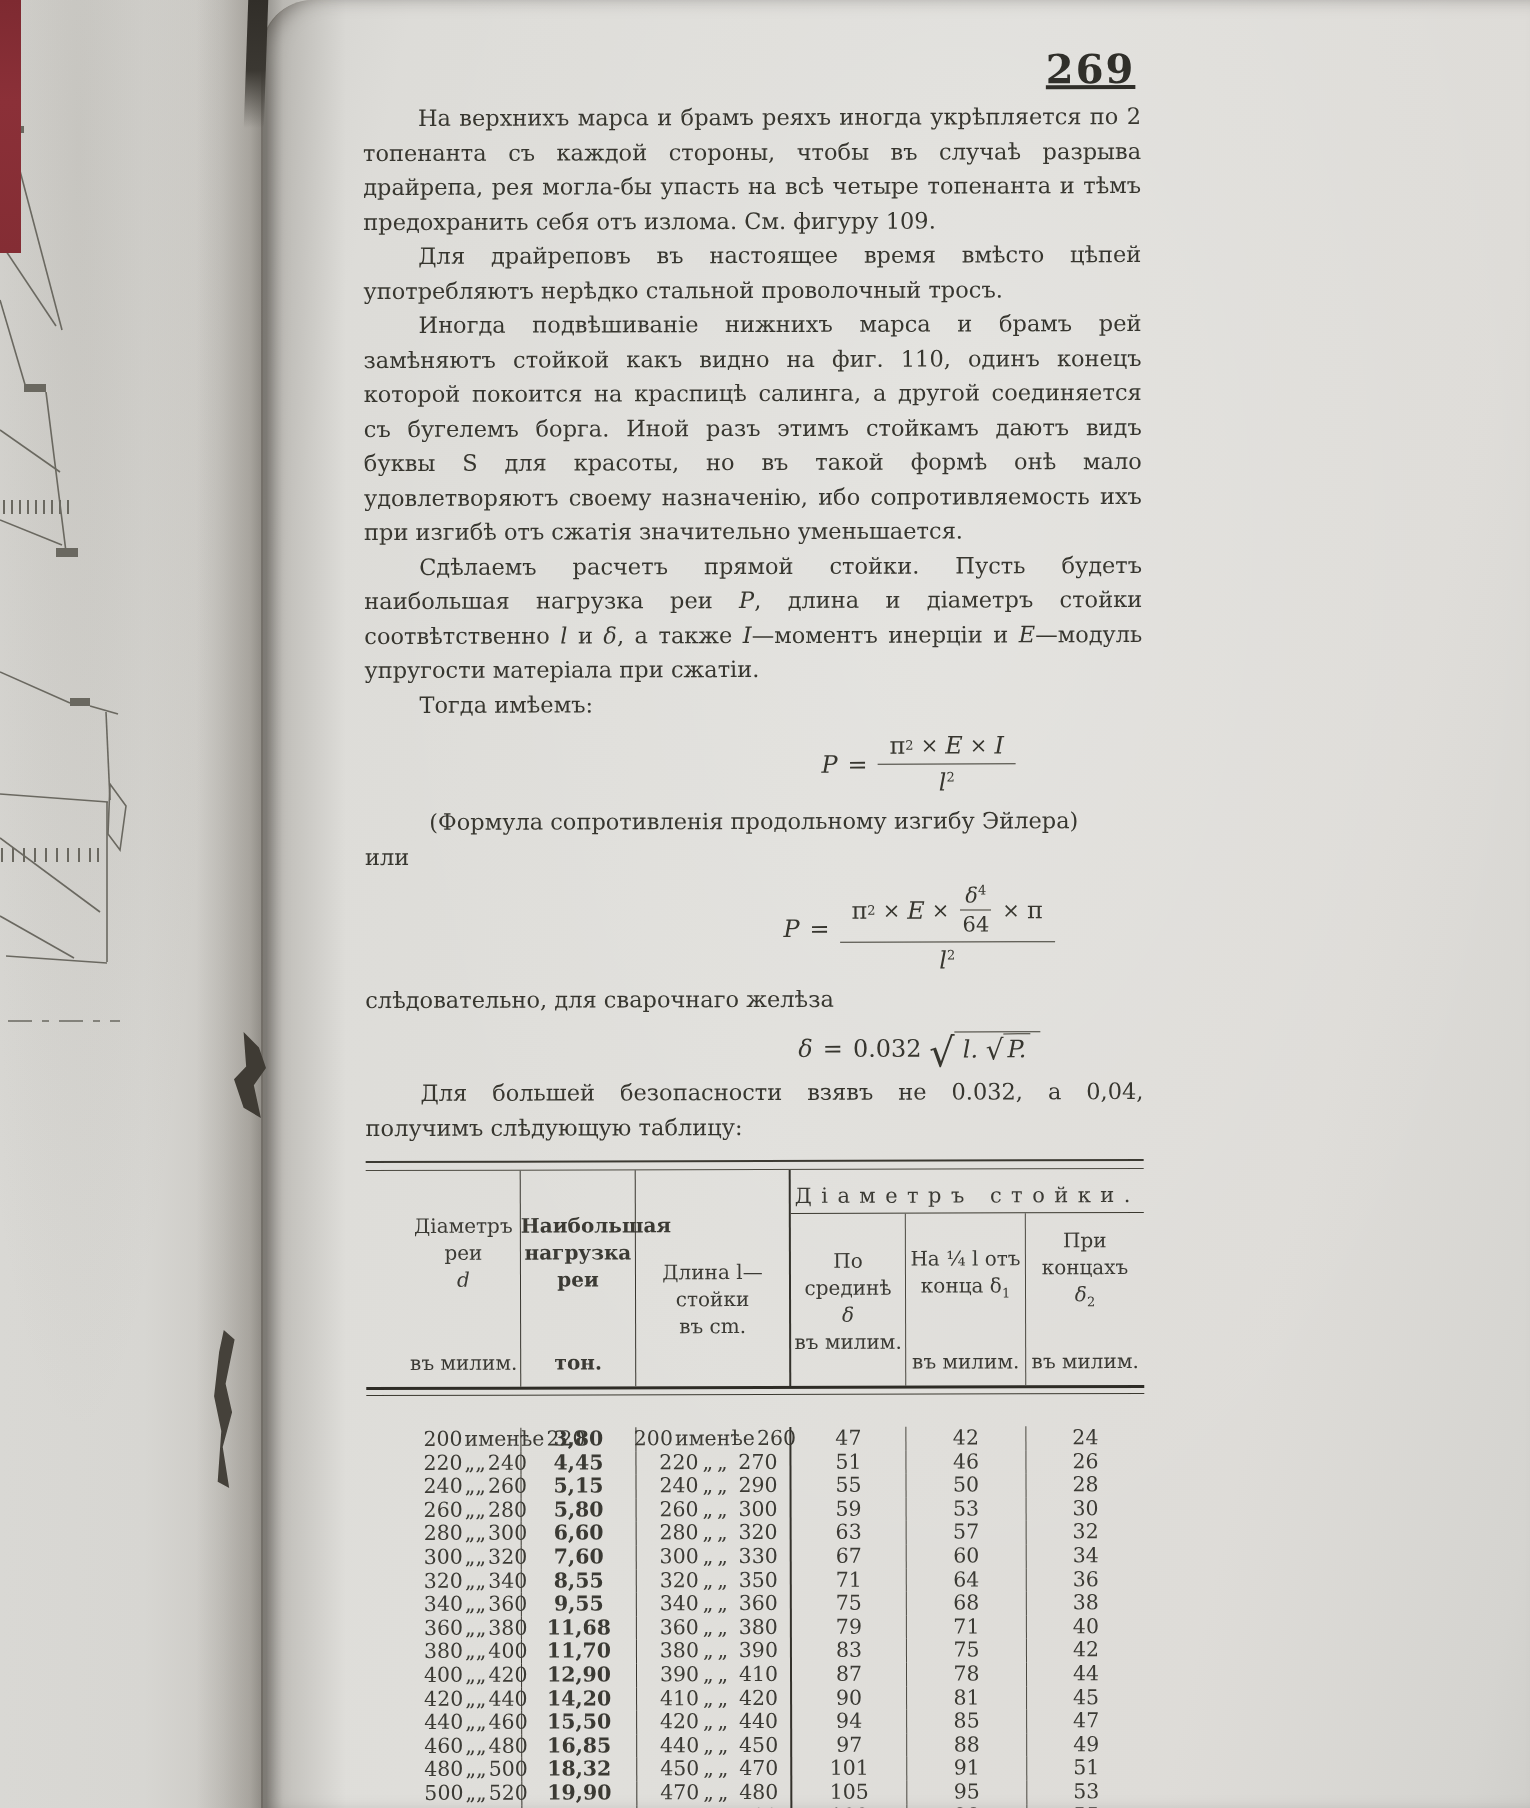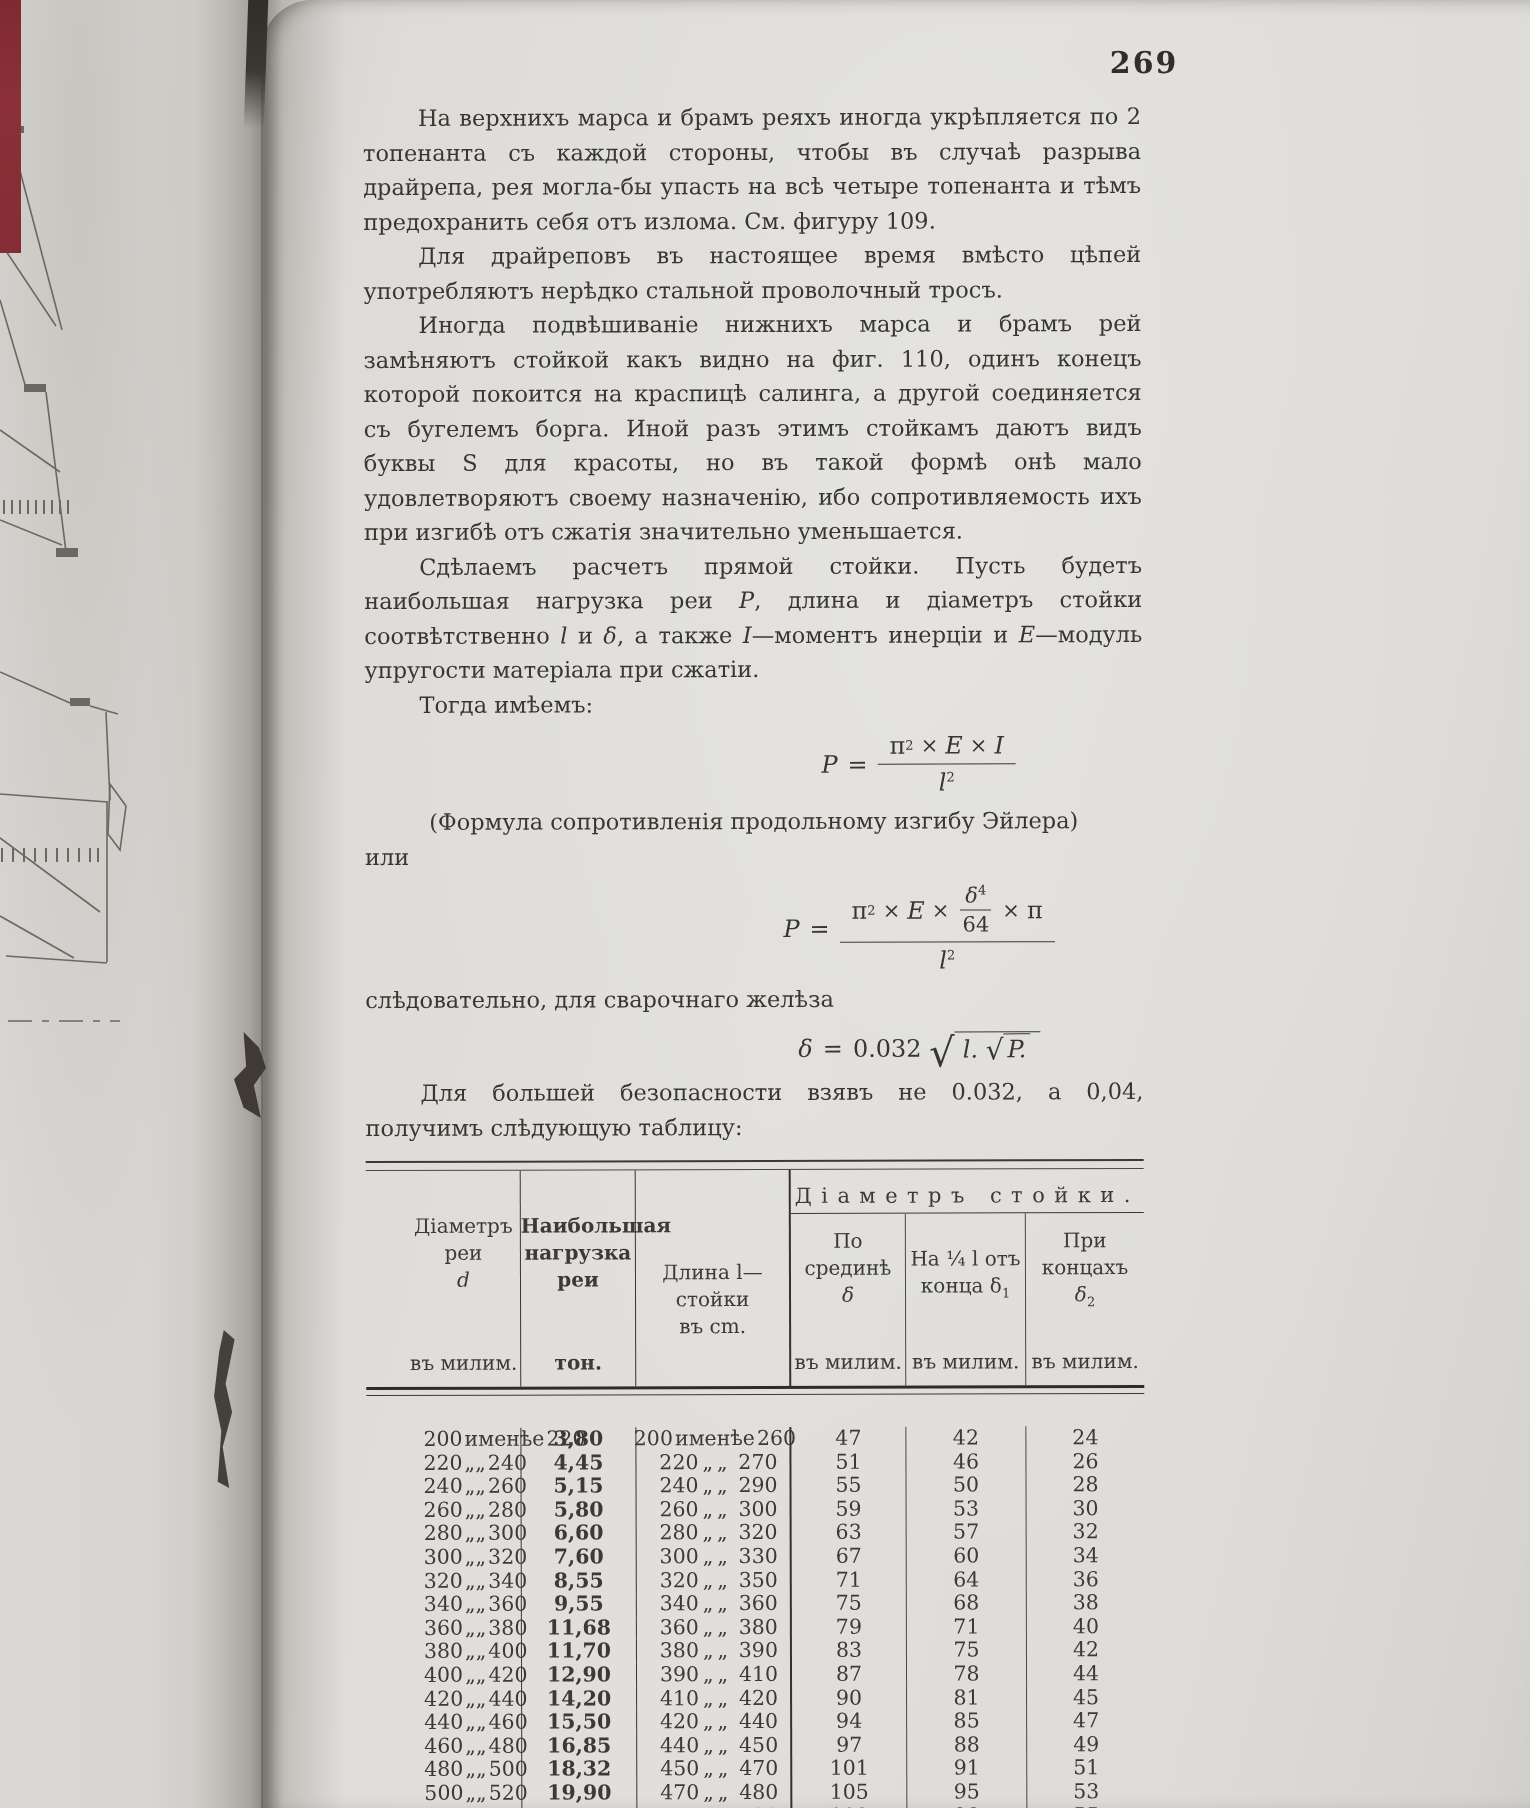--- a/index.html
+++ b/index.html
@@ -31,22 +31,22 @@
   .tear{position:absolute;z-index:4;background:#3f3b34;}
   #tear-1{left:234px;top:1032px;width:32px;height:86px;
     clip-path:polygon(30% 0,78% 18%,100% 42%,62% 62%,84% 100%,30% 88%,0 55%,38% 40%);}
   #tear-2{left:204px;top:1330px;width:36px;height:158px;background:#45413a;
     clip-path:polygon(55% 0,85% 6%,60% 34%,78% 52%,52% 74%,70% 100%,38% 96%,48% 64%,28% 42%,42% 14%);}
   #red-strip{position:absolute;left:0;top:0;width:21px;height:253px;z-index:5;
     background:linear-gradient(180deg,#7e2a31 0%,#8b3038 40%,#842d34 100%);}
 
   
   #page-content{position:absolute;inset:0;z-index:7;color:#36352f;transform:rotate(-0.15deg);}
-  #page-number{position:absolute;left:1112px;top:46px;font-size:30px;font-weight:bold;
-    letter-spacing:2px;color:#302f2a;}
+  #page-number{position:absolute;left:1048px;top:46px;font-size:40px;font-weight:bold;
+    letter-spacing:2px;color:#302f2a;text-decoration:underline;}
 
   #text-col{position:absolute;left:365px;top:100px;width:778px;
     font-size:22.5px;line-height:34.5px;text-align:justify;color:#37362f;}
   #text-col p{margin:0;text-indent:55px;}
   #text-col p.noindent{text-indent:0;}
   .sym{font-style:italic;font-family:"DejaVu Serif",serif;}
 
   
   .formula{display:flex;align-items:center;justify-content:center;width:fit-content;
     margin:10px auto 6px auto;transform:translateX(165px);font-size:24px;line-height:1.25;}
@@ -78,21 +78,21 @@
   .hc2{grid-column:2;grid-row:1/3;padding-top:42px;}
   .hc3{grid-column:3;grid-row:1/3;padding-top:52px;}
   .hgroup{grid-column:4/7;grid-row:1;border-bottom:1.6px solid #3a382f;
     display:flex;align-items:center;justify-content:center;letter-spacing:.45em;padding-top:10px;box-sizing:border-box;font-size:21px;}
   .hc4{grid-column:4;grid-row:2;padding-top:14px;}
   .hc5{grid-column:5;grid-row:2;padding-top:32px;}
   .hc6{grid-column:6;grid-row:2;padding-top:14px;}
   .bcol1{border-right:1.8px solid #38362f;margin-left:41px;}
   .bcol2{border-right:1.8px solid #38362f;font-weight:bold;}
   .bcol3{border-right:2.6px solid #34322c;justify-content:center;}
-  .bcol4{border-right:1.3px solid #4a4840;}
+  .bcol4{border-right:1.3px solid #4a4840;justify-content:center;}
   .bcol5{border-right:1.3px solid #4a4840;}
   .hsub{font-size:13px;}
   .tbody-wrap{padding:32px 0 12px 0;}
   .trow{height:23.6px;line-height:23.6px;font-size:20.5px;}
   .cell{box-sizing:border-box;}
   .cell-range{display:flex;align-items:baseline;padding:0 12px 0 16px;}
   .cell-range .ra,.cell-range .rb{width:46px;text-align:right;}
   .cell-range .rmid{flex:1;display:flex;justify-content:space-around;padding:0 2px;}
   .cell-num{text-align:center;}
 </style>

